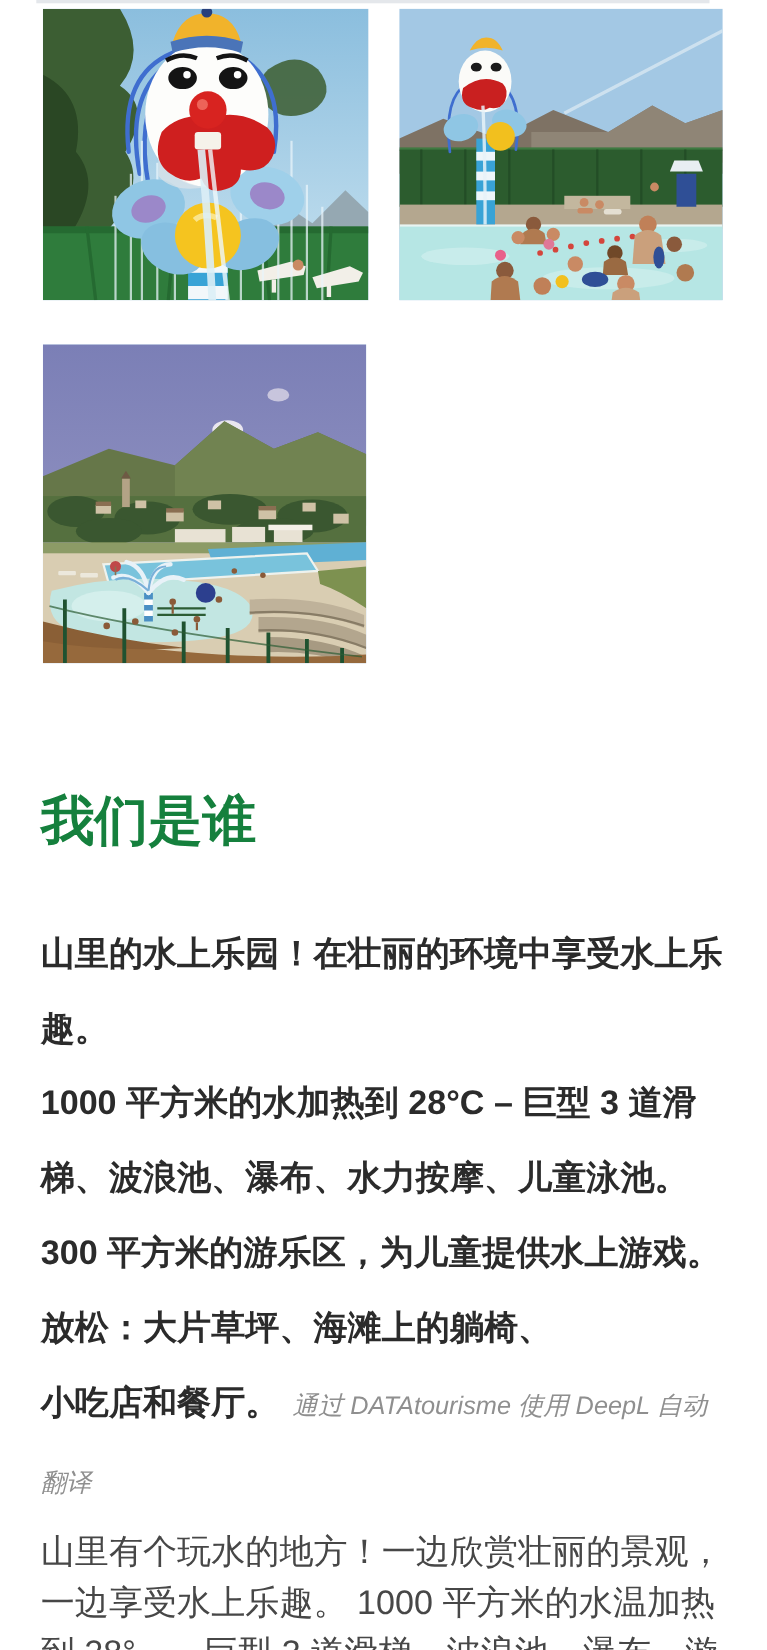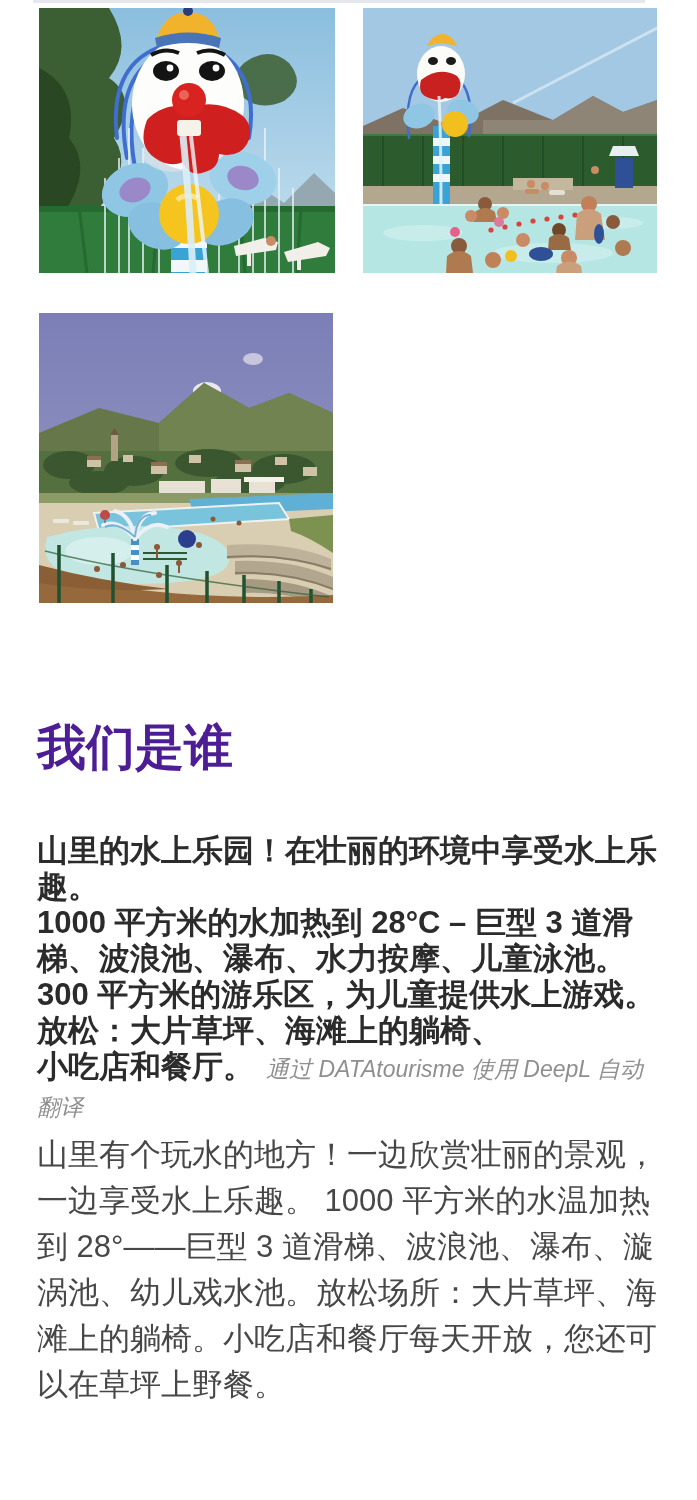--- a/index.html
+++ b/index.html
@@ -20,25 +20,25 @@
     row-gap:40px;
   }
   figure{margin:0;}
   .photo{overflow:hidden;background:#cfe2ef;}
   .photo svg{display:block;width:100%;height:100%;}
   .photo-1{width:296px;height:265px;}
   .photo-2{width:294px;height:265px;}
   .photo-3{width:294px;height:290px;}
   .section-title{
     margin:116px 37px 0 37px;
-    font-size:49px;line-height:1.15;font-weight:700;color:#4c1d95;
+    font-size:49px;line-height:1.15;font-weight:700;color:#15803d;
   }
   .desc-bold{
     margin:58px 37px 0 37px;
-    font-size:31px;line-height:36px;font-weight:700;color:#2b2b2b;
+    font-size:31px;line-height:68px;font-weight:700;color:#2b2b2b;
   }
   .desc-bold-text{white-space:pre-line;}
   .attribution{
     font-style:italic;font-weight:400;
     font-size:23px;color:#8f8f8f;
     margin-left:12px;
   }
   .desc-regular{
     margin:7px 37px 0 37px;
     font-size:31px;line-height:46px;font-weight:400;color:#474747;

